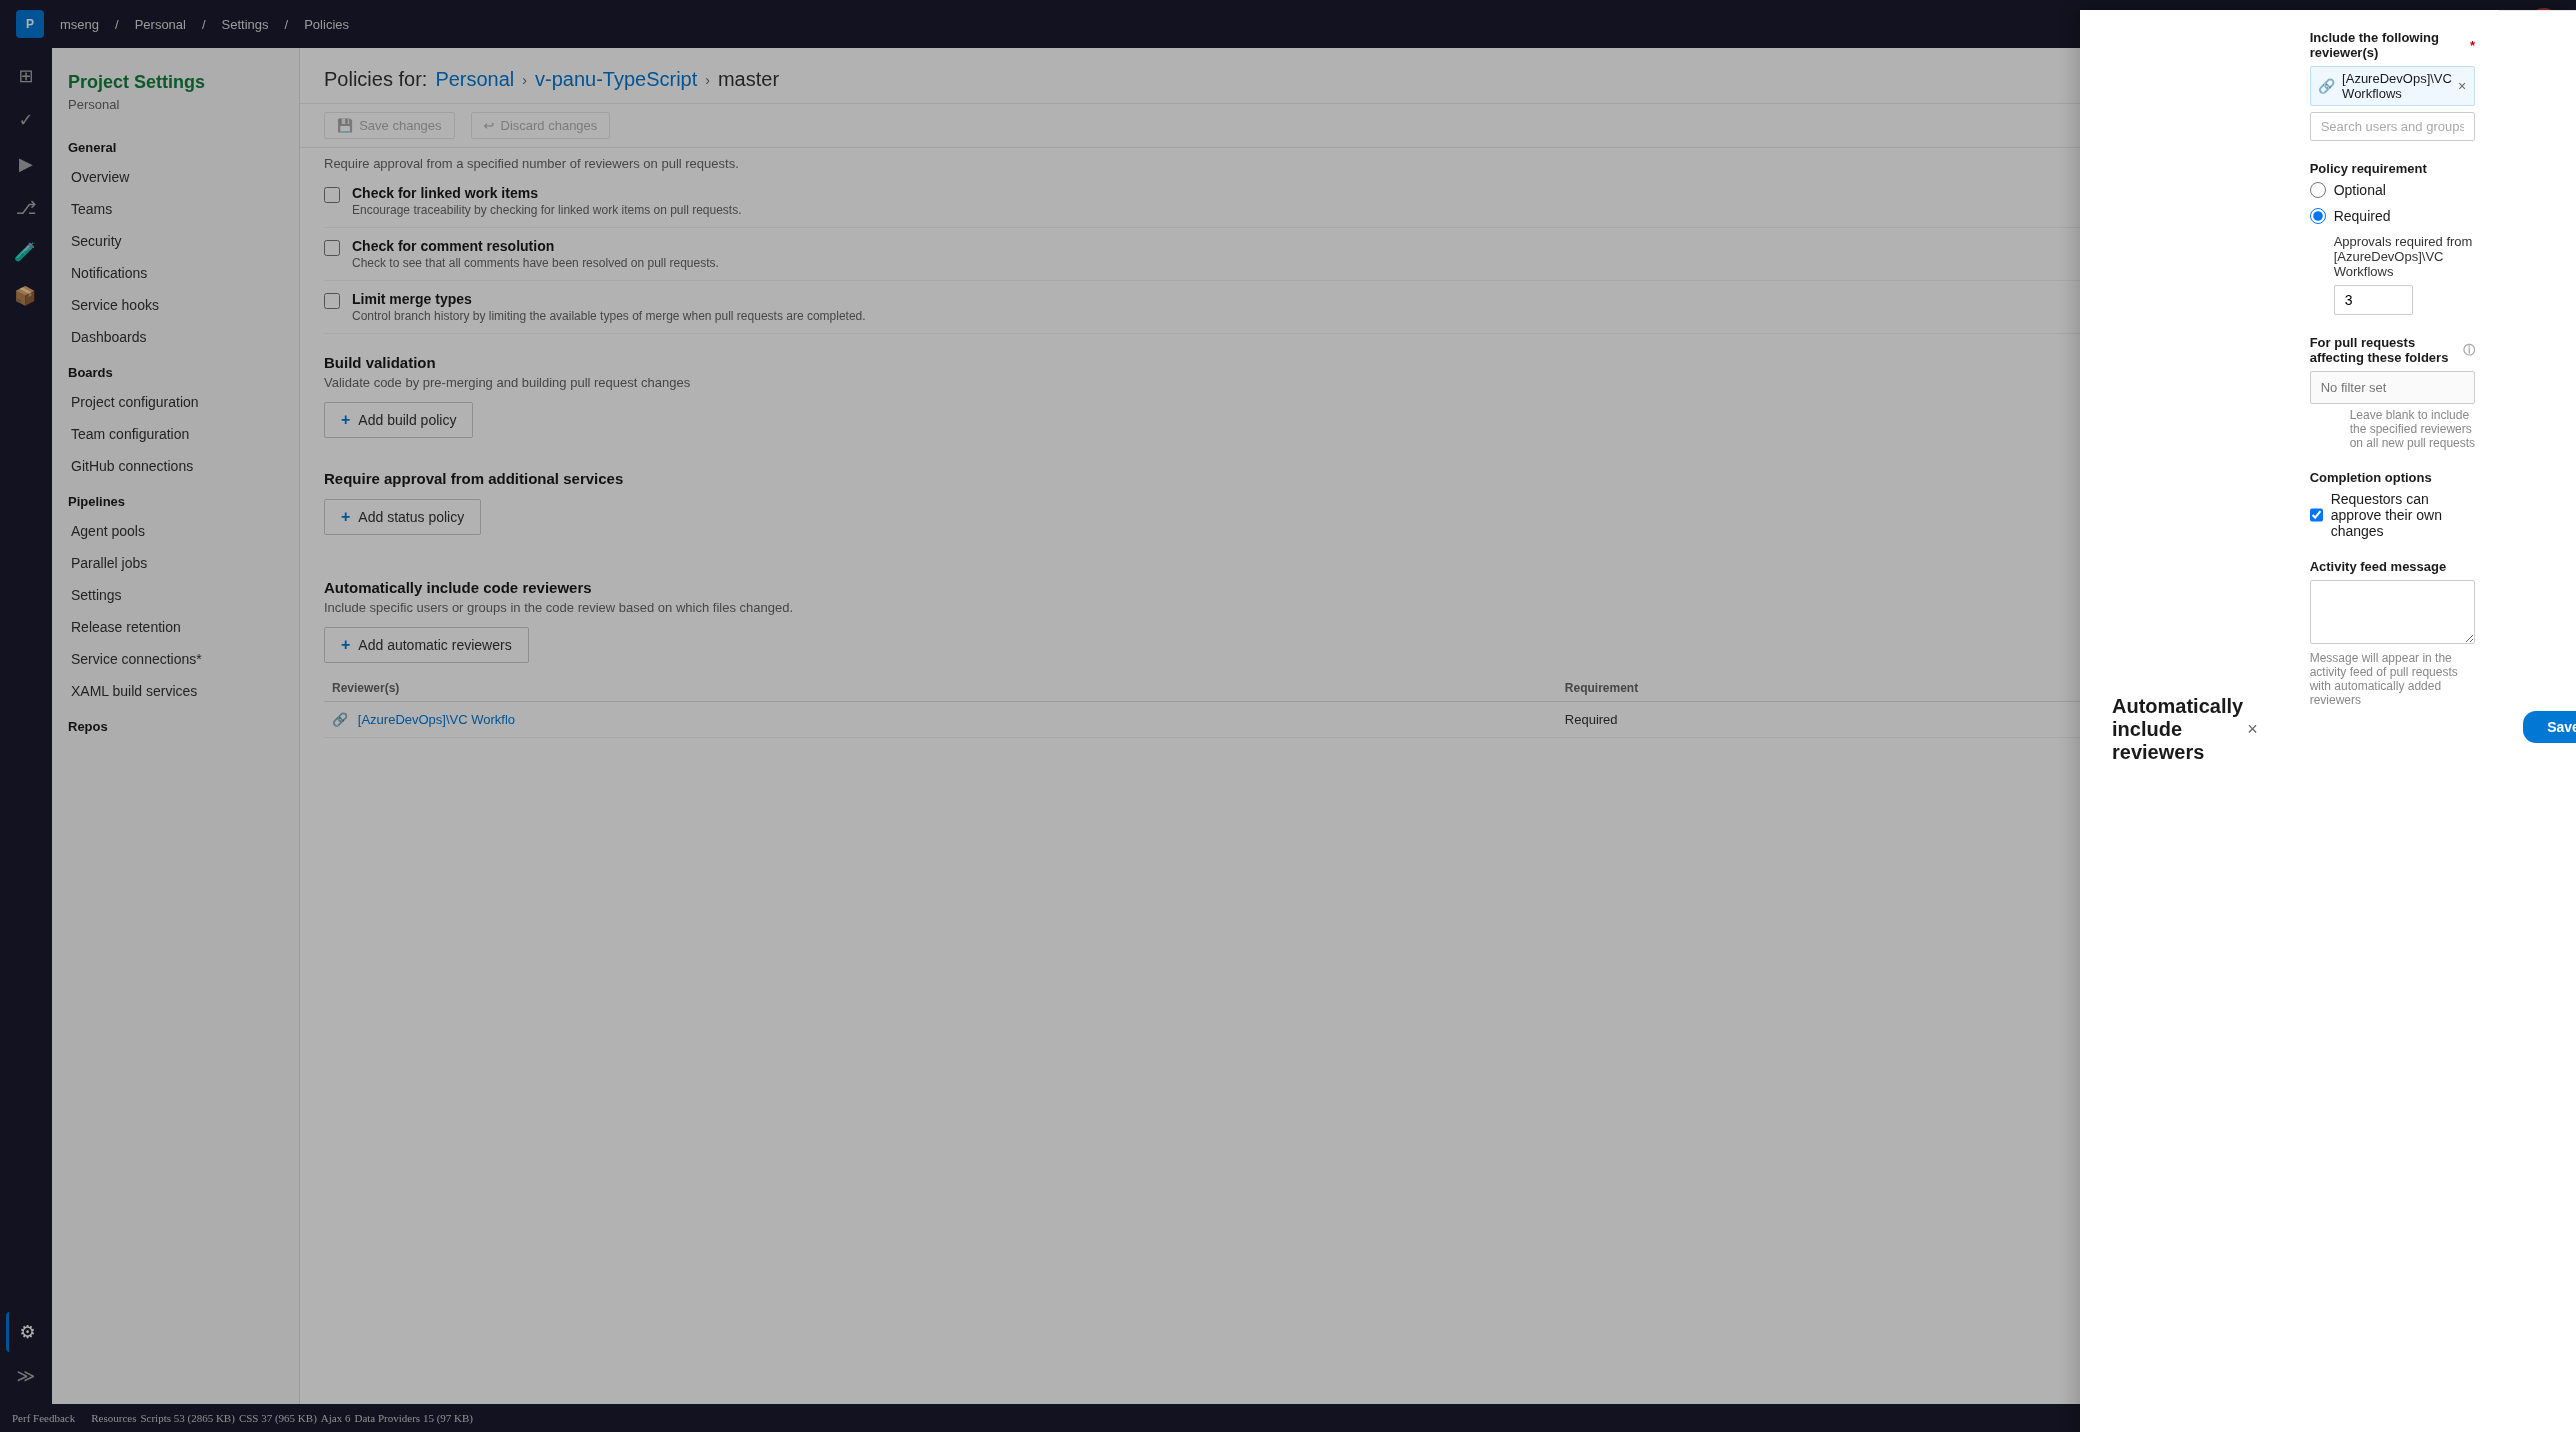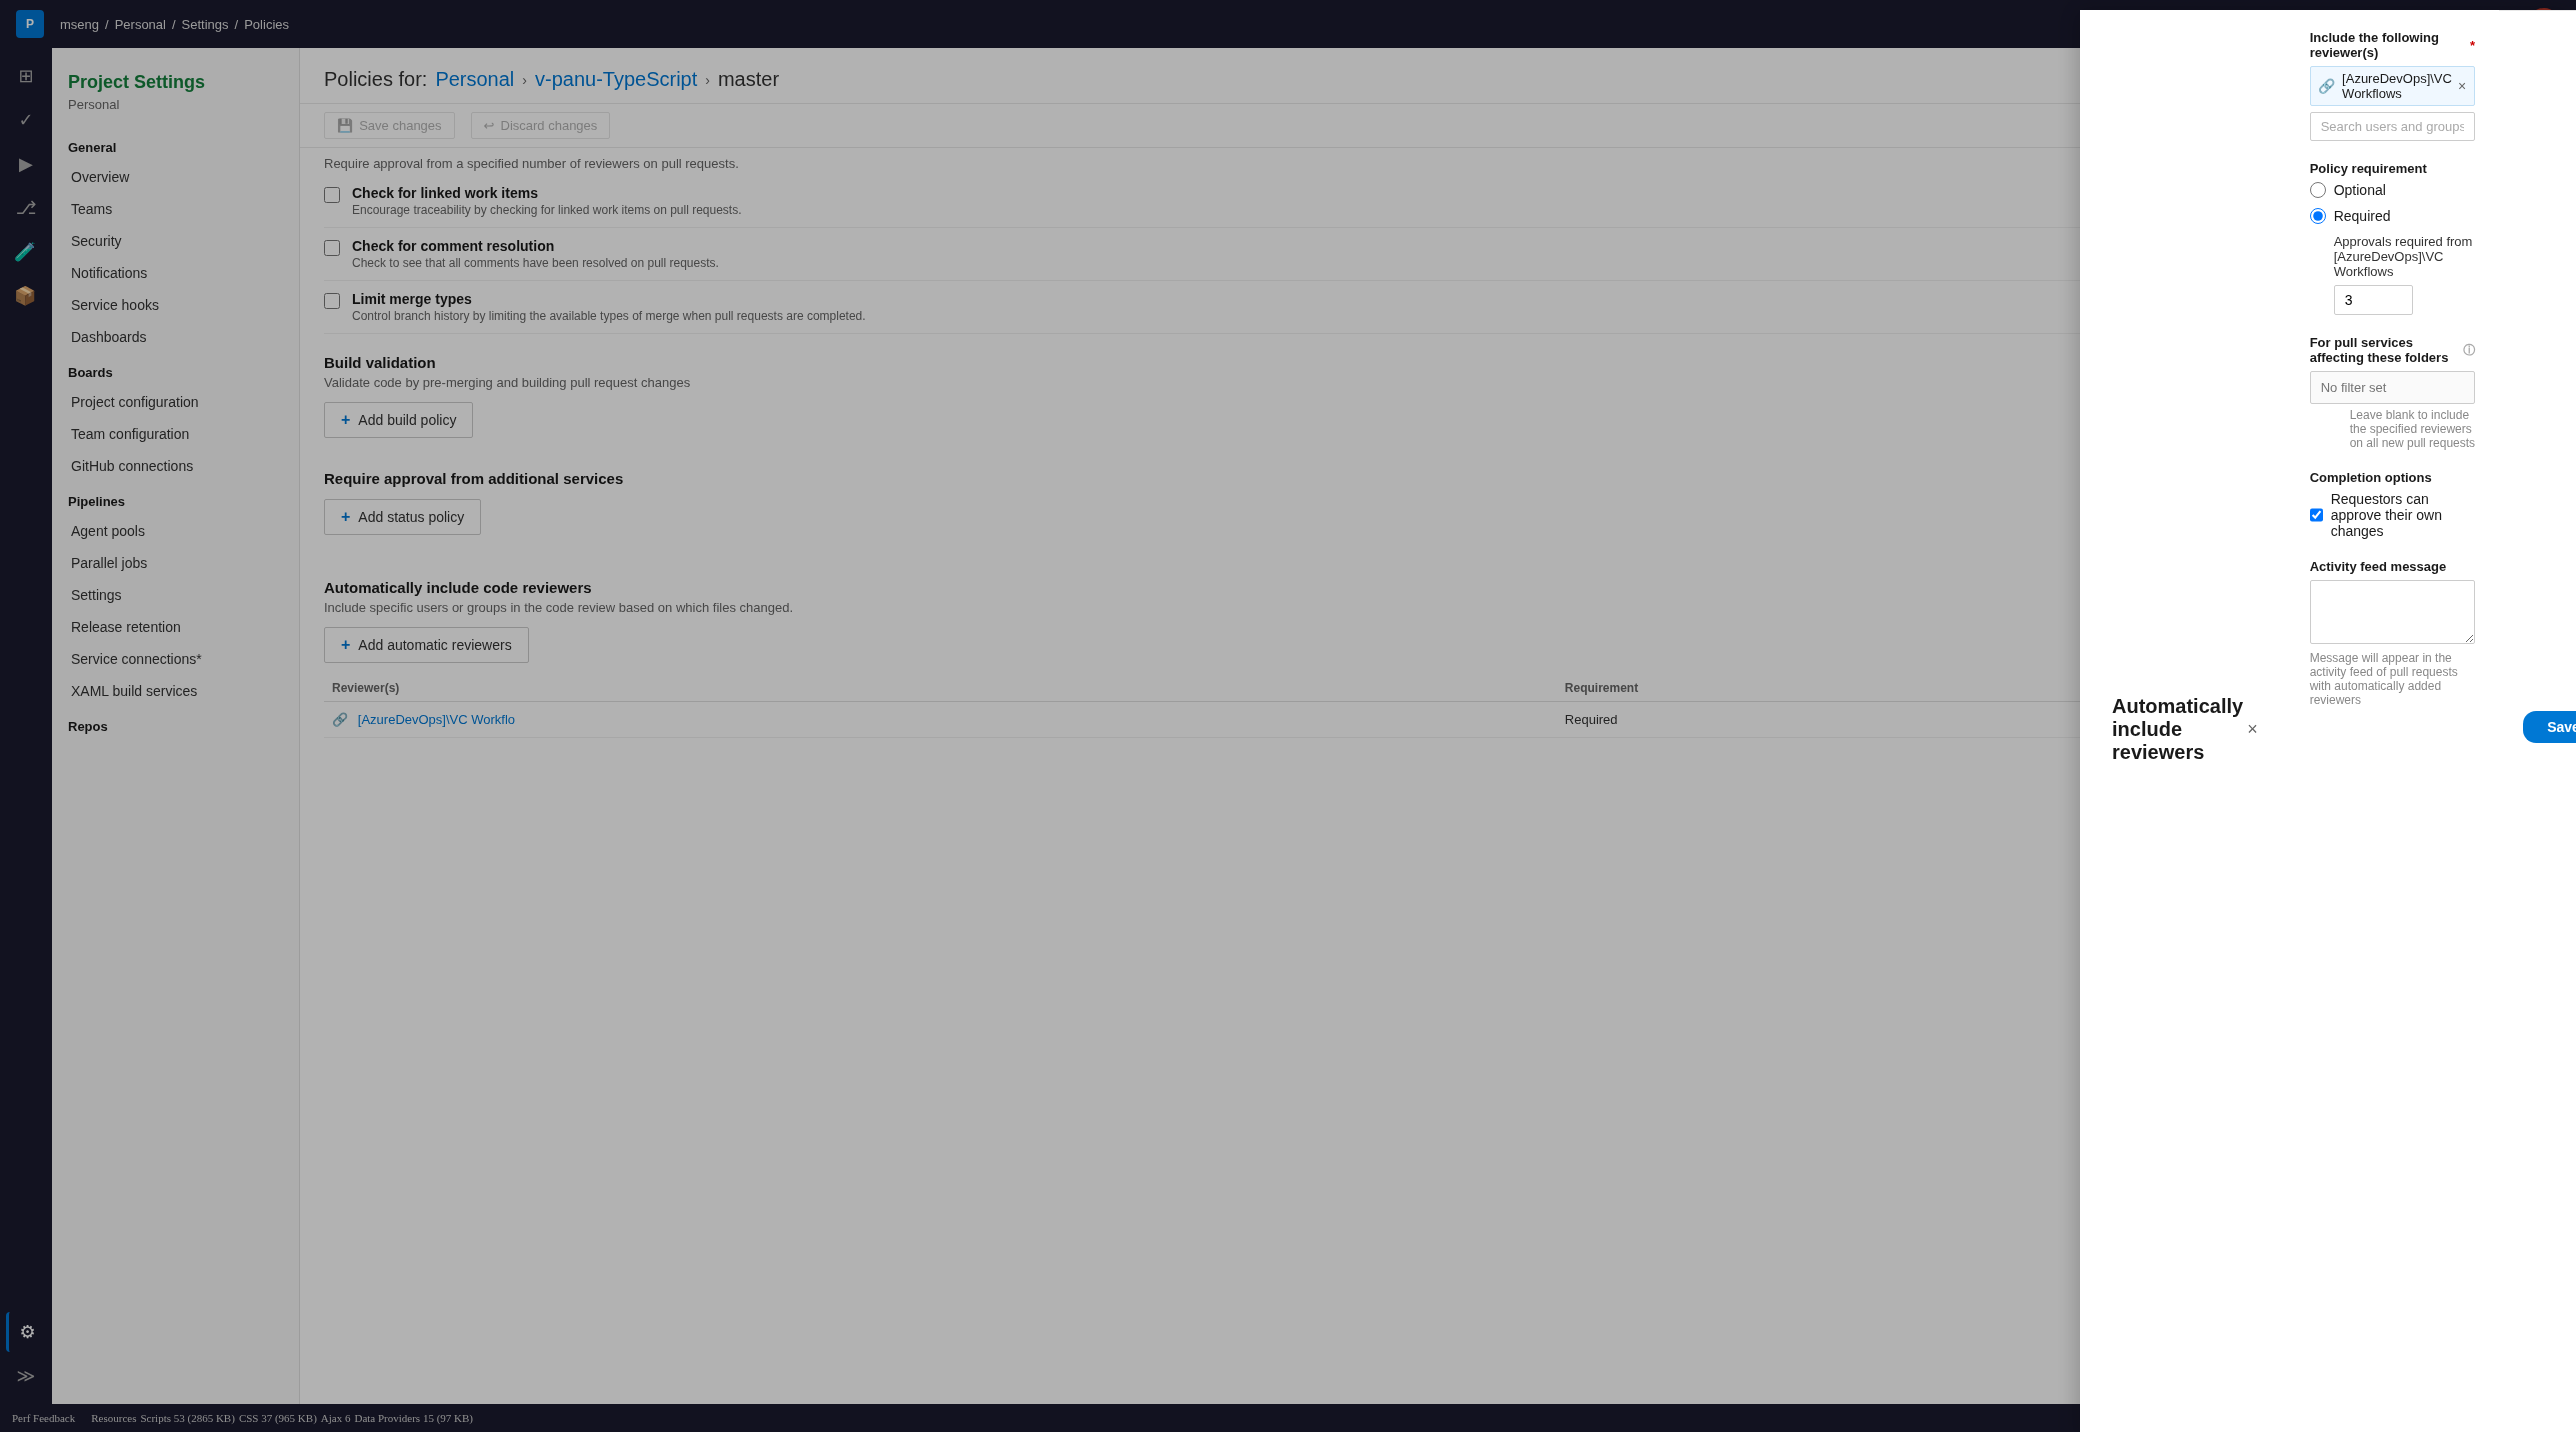--- a/index.html
+++ b/index.html
@@ -18,21 +18,21 @@
       flex-shrink: 0;
     }
     .topbar-logo {
       width: 28px; height: 28px;
       background: #0078d4;
       border-radius: 4px;
       display: flex; align-items: center; justify-content: center;
       color: white; font-weight: bold; font-size: 12px;
       margin-right: 8px;
     }
-    .topbar-breadcrumb { color: #bbb; display: flex; align-items: center; gap: 6px; }
+    .topbar-breadcrumb { color: #bbb; display: flex; align-items: center; gap: 16px; }
     .topbar-breadcrumb span { color: #ddd; }
     .topbar-sep { color: #666; }
     .topbar-right { margin-left: auto; display: flex; align-items: center; gap: 12px; }
     .avatar-circle { width: 32px; height: 32px; border-radius: 50%; background: #c0392b; display: flex; align-items: center; justify-content: center; color: white; font-weight: bold; font-size: 13px; }
 
     
     .main-layout { display: flex; flex: 1; overflow: hidden; }
 
     
     .icon-bar {
@@ -567,21 +567,21 @@
           <input type="radio" name="policy_req" checked="" style="">
           <span class="radio-label">Required</span>
         </label>
       </div>
       <div class="approvals-label">Approvals required from [AzureDevOps]\VC Workflows</div>
       <input type="number" class="approvals-input" value="3" style="">
     </div>
 
     <div>
       <div class="field-label">
-        <span>For pull services affecting these folders</span>
+        <span>For pull requests affecting these folders</span>
         <span class="info-icon">ⓘ</span>
       </div>
       <input type="text" class="folders-input" placeholder="No filter set" style="">
       <div class="folders-hint">Leave blank to include the specified reviewers on all new pull requests</div>
     </div>
 
     <div>
       <div class="field-label">Completion options</div>
       <label class="checkbox-row">
         <input type="checkbox" checked="" style="">

